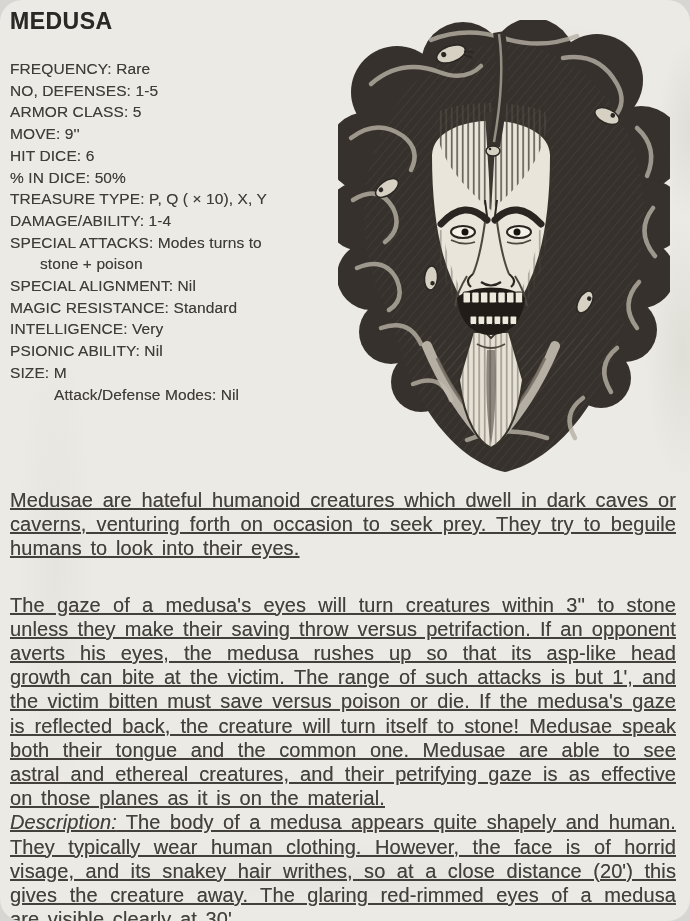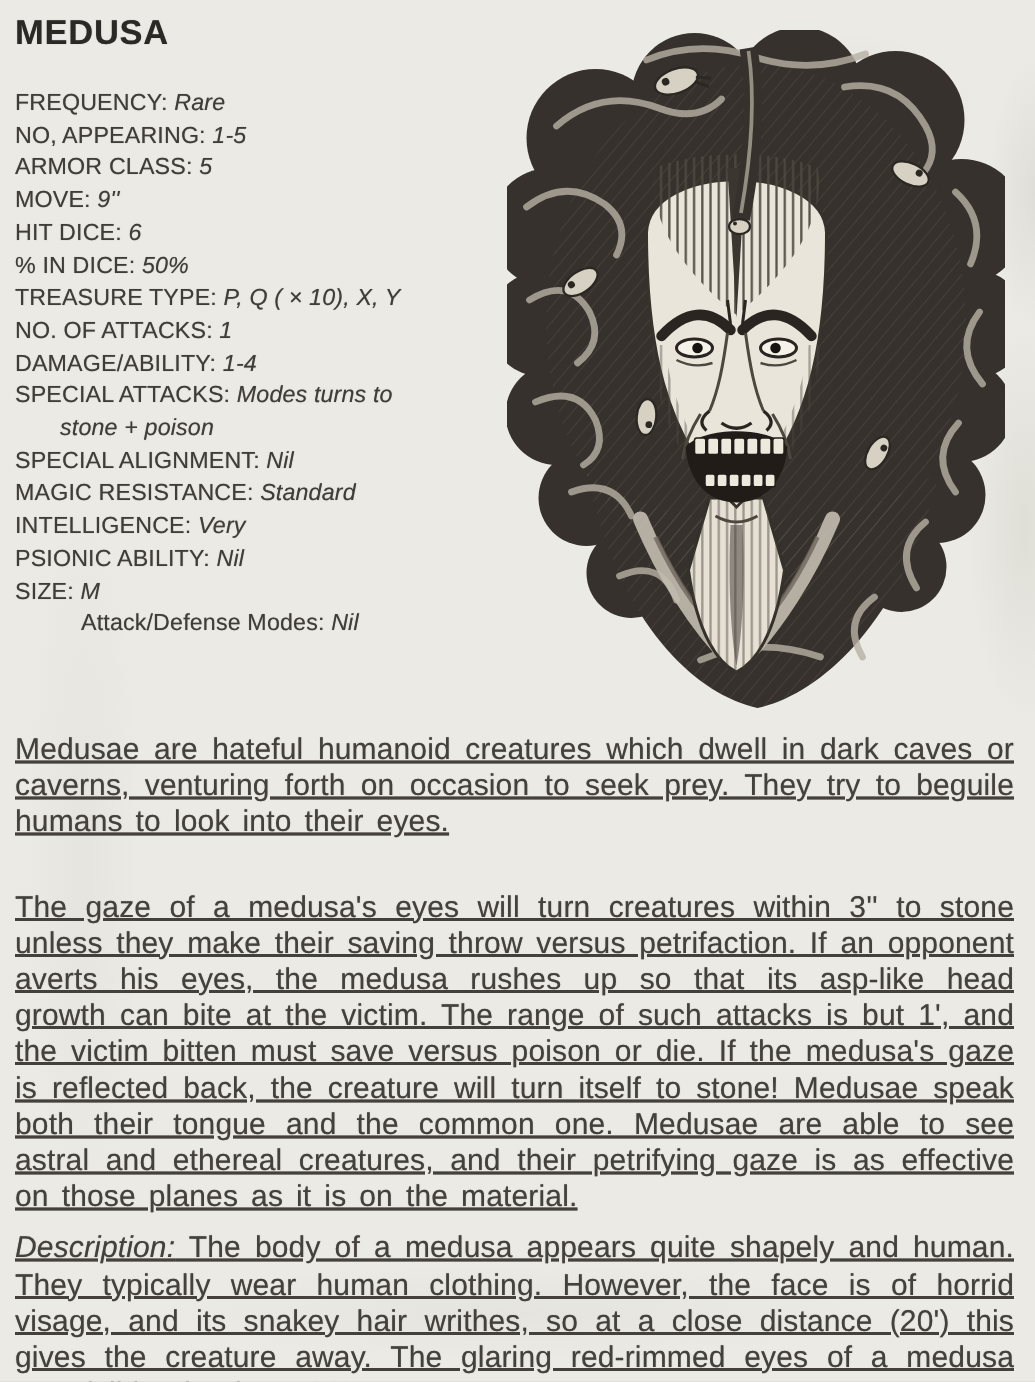--- a/index.html
+++ b/index.html
@@ -8,62 +8,62 @@
     background:#eceae5;
     background-image:
       radial-gradient(55px 190px at 99% 38%, rgba(125,135,112,0.12), transparent 70%),
       radial-gradient(45px 130px at 100% 14%, rgba(110,112,104,0.10), transparent 70%),
       radial-gradient(closest-side at 82% 8%, rgba(120,120,114,0.08), transparent 70%),
       radial-gradient(closest-side at 8% 62%, rgba(120,120,110,0.05), transparent 70%),
       radial-gradient(closest-side at 50% 95%, rgba(130,128,118,0.06), transparent 70%);
     font-family:"Liberation Sans", sans-serif;
     color:#3b3835;
     text-shadow:0 0 0.6px rgba(70,66,60,0.55);
+    border-radius:22px;
   }
   .title{
     position:absolute;left:10px;top:8px;margin:0;
     font-size:23px;font-weight:bold;letter-spacing:0.5px;color:#2b2926;
   }
   .stat-block{
     position:absolute;left:10px;top:58px;width:330px;
     font-size:15.5px;line-height:21.7px;color:#403d39;letter-spacing:0.1px;
   }
   .stat-line{white-space:nowrap;}
-  .stat-value{font-style:italic;}
+  .stat-value{}
   .stat-line.continuation{padding-left:30px;}
   .stat-line.indent{padding-left:44px;}
   .illustration{
     position:absolute;left:338px;top:20px;width:332px;height:462px;margin:0;padding:0;
   }
   .body-text{
     position:absolute;left:10px;top:488px;width:666px;
     font-size:20px;line-height:24.2px;text-align:justify;
     color:#44403b;word-spacing:3px;letter-spacing:0.1px;text-decoration:underline;
   }
   .para{margin:0;}
   .para-1{margin-bottom:32px;}
-  .para-2{margin-bottom:10px;}
+  .para-2{}
   .para em{font-style:italic;}
 </style>
 </head>
 <body>
 
 <div class="page">
 
   <h1 class="title">MEDUSA</h1>
 
   <div class="stat-block" id="stat-block">
       <div class="stat-line"><span class="stat-label">FREQUENCY: </span><span class="stat-value">Rare</span></div>
-      <div class="stat-line"><span class="stat-label">NO, APPEARING: </span><span class="stat-value">1-5</span></div>
+      <div class="stat-line"><span class="stat-label">NO, DEFENSES: </span><span class="stat-value">1-5</span></div>
       <div class="stat-line"><span class="stat-label">ARMOR CLASS: </span><span class="stat-value">5</span></div>
       <div class="stat-line"><span class="stat-label">MOVE: </span><span class="stat-value">9''</span></div>
       <div class="stat-line"><span class="stat-label">HIT DICE: </span><span class="stat-value">6</span></div>
       <div class="stat-line"><span class="stat-label">% IN DICE: </span><span class="stat-value">50%</span></div>
       <div class="stat-line"><span class="stat-label">TREASURE TYPE: </span><span class="stat-value">P, Q ( × 10), X, Y</span></div>
-      <div class="stat-line"><span class="stat-label">NO. OF ATTACKS: </span><span class="stat-value">1</span></div>
       <div class="stat-line"><span class="stat-label">DAMAGE/ABILITY: </span><span class="stat-value">1-4</span></div>
       <div class="stat-line"><span class="stat-label">SPECIAL ATTACKS: </span><span class="stat-value">Modes turns to</span></div>
       <div class="stat-line continuation"><span class="stat-value">stone + poison</span></div>
       <div class="stat-line"><span class="stat-label">SPECIAL ALIGNMENT: </span><span class="stat-value">Nil</span></div>
       <div class="stat-line"><span class="stat-label">MAGIC RESISTANCE: </span><span class="stat-value">Standard</span></div>
       <div class="stat-line"><span class="stat-label">INTELLIGENCE: </span><span class="stat-value">Very</span></div>
       <div class="stat-line"><span class="stat-label">PSIONIC ABILITY: </span><span class="stat-value">Nil</span></div>
       <div class="stat-line"><span class="stat-label">SIZE: </span><span class="stat-value">M</span></div>
       <div class="stat-line indent"><span class="stat-label">Attack/Defense Modes: </span><span class="stat-value">Nil</span></div>
     </div>

